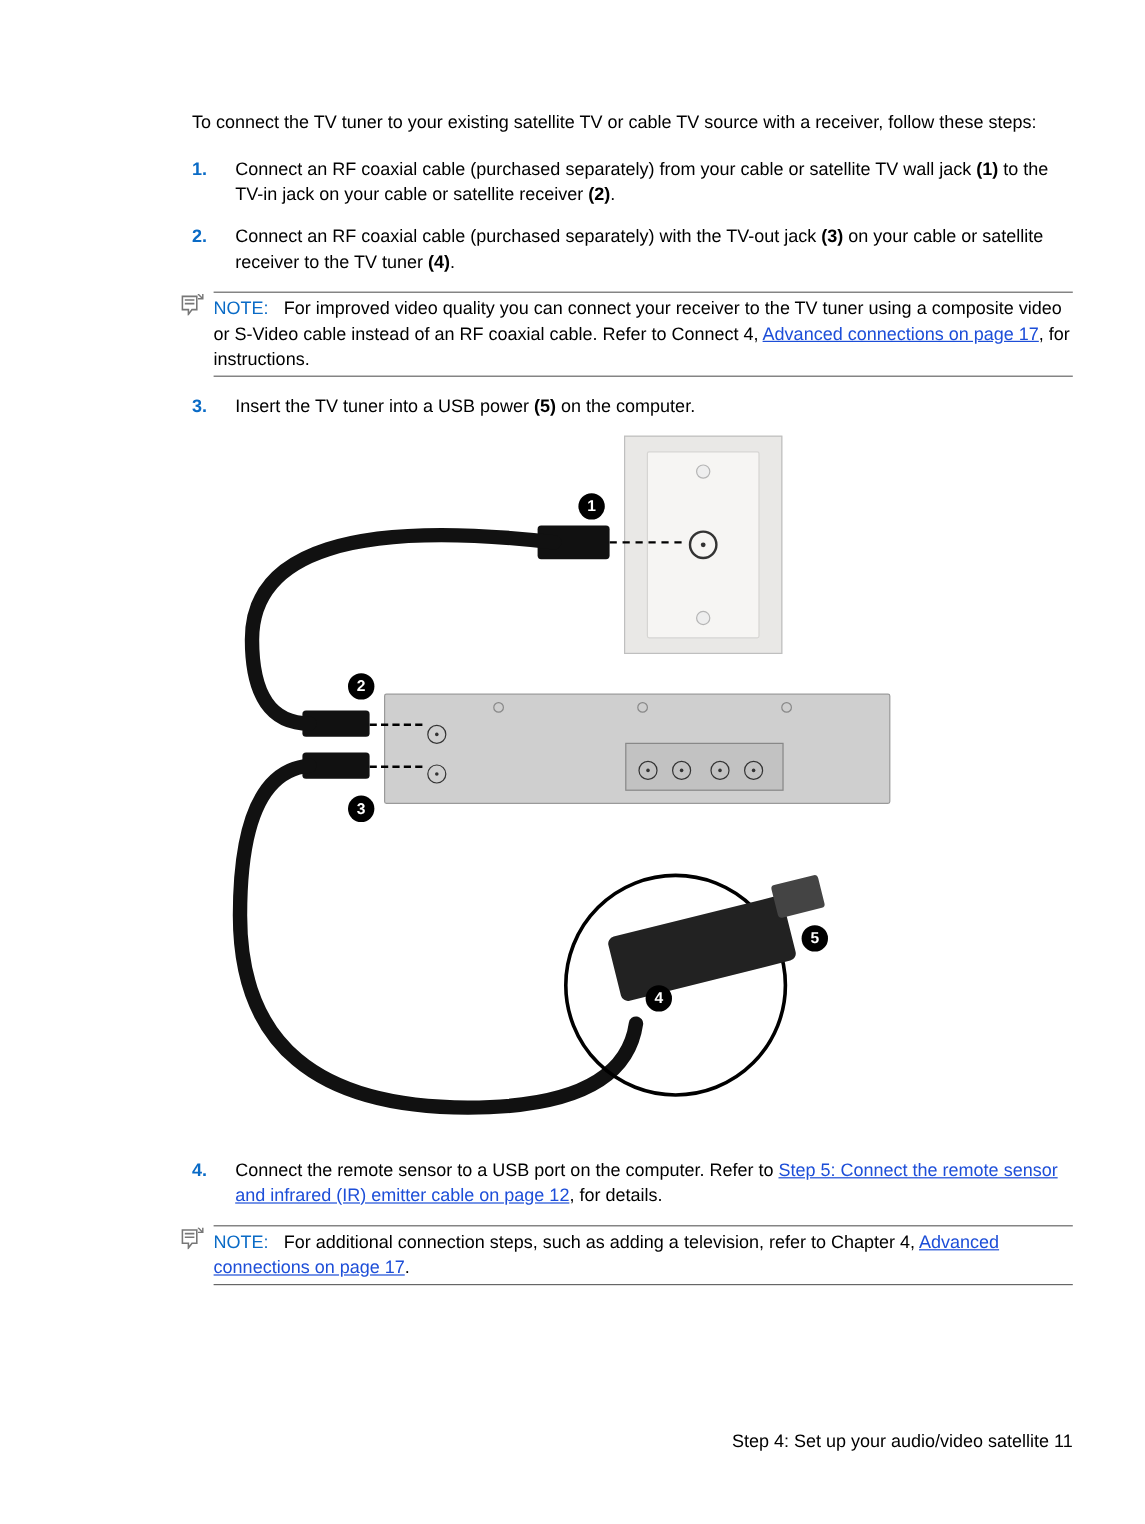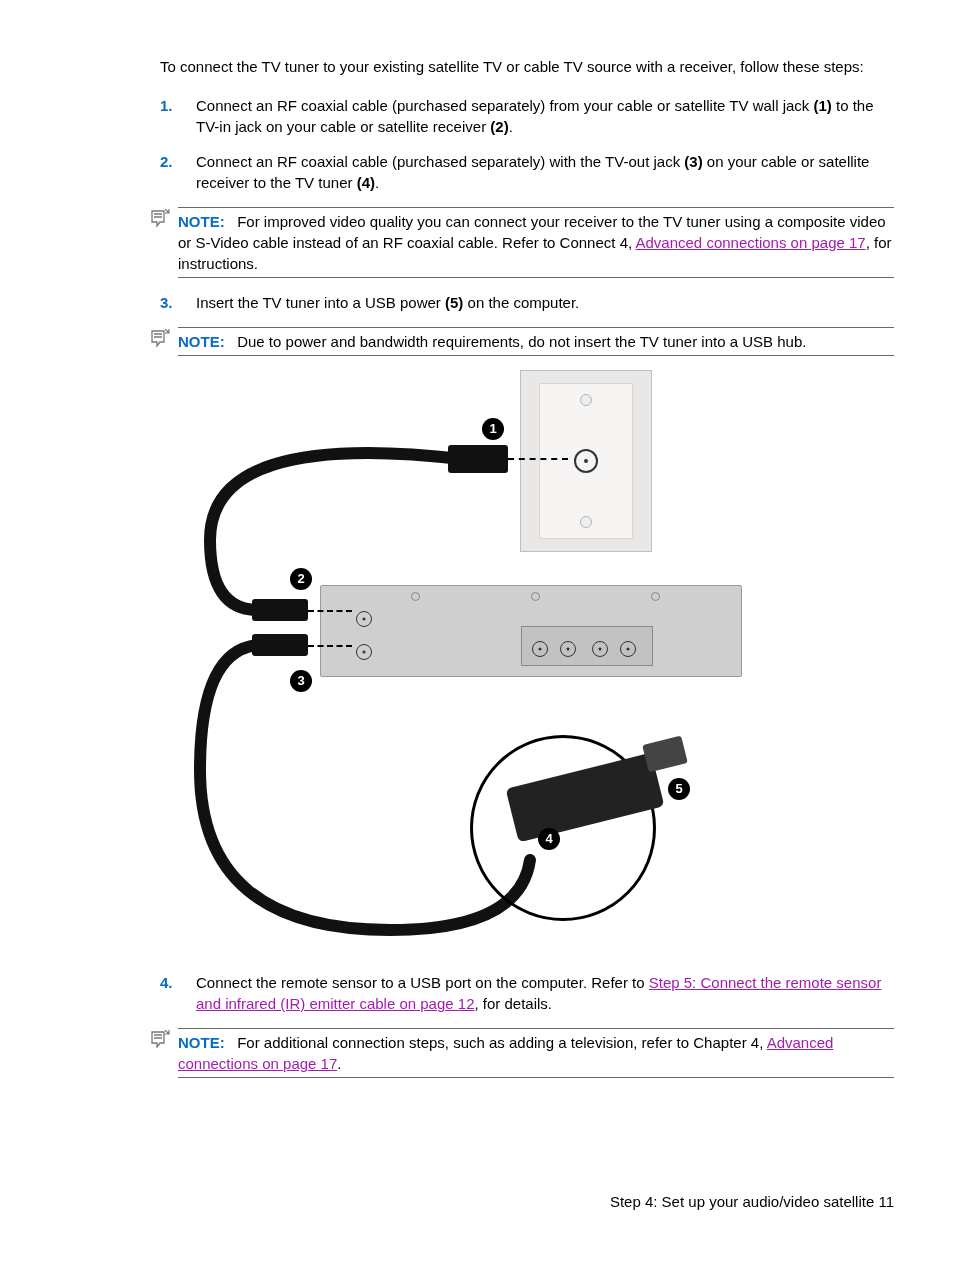--- a/index.html
+++ b/index.html
@@ -5,21 +5,21 @@
   body {
     margin: 0;
     padding: 0;
     font-family: Arial, Helvetica, sans-serif;
     font-size: 15px;
     color: #000;
     background: #fff;
     width: 954px;
   }
   .page {
-    padding: 56px 60px 60px 60px;
+    padding: 92px 60px 60px 60px;
   }
   .intro {
     margin: 0 0 18px 100px;
     line-height: 1.4;
   }
   ol.steps {
     list-style: none;
     margin: 0 0 0 100px;
     padding: 0;
   }
@@ -49,24 +49,24 @@
   }
   .note-icon {
     position: absolute;
     left: -28px;
     top: 1px;
     width: 20px;
     height: 18px;
   }
   .note-label {
     color: #0a6bc6;
-    font-weight: bold;
+    font-weight: normal;
   }
   a.link {
-    color: #a21caf;
+    color: #1d4ed8;
     text-decoration: underline;
   }
   .diagram-wrap {
     margin: 8px 0 22px 130px;
     width: 580px;
     height: 580px;
     position: relative;
   }
   .footer {
     position: absolute;
@@ -135,27 +135,20 @@
     <span class="note-label">NOTE:</span>&nbsp;&nbsp;&nbsp;<span>For improved video quality you can connect your receiver to the TV tuner using a composite video or S-Video cable instead of an RF coaxial cable. Refer to Connect 4, </span><a href="#" class="link">Advanced connections on page 17</a><span>, for instructions.</span>
   </div>
 
   <ol class="steps">
     <li>
       <span class="num">3.</span>
       <span>Insert the TV tuner into a USB power </span><span class="bold">(5)</span><span> on the computer.</span>
     </li>
   </ol>
 
-  <div class="note-block">
-    <svg class="note-icon" viewBox="0 0 20 18">
-        <path d="M2 2 L14 2 L14 13 L10 13 L7 17 L7 13 L2 13 Z M4 5 L12 5 M4 8 L12 8" fill="none" stroke="#777" stroke-width="1.3"></path>
-        <path d="M15 0 L19 4 M19 0 L19 4 L15 4" fill="none" stroke="#777" stroke-width="1.2"></path>
-      </svg>
-    <span class="note-label">NOTE:</span>&nbsp;&nbsp;&nbsp;<span>Due to power and bandwidth requirements, do not insert the TV tuner into a USB hub.</span>
-  </div>
 
   <div class="diagram-wrap">
 
     <div class="wallplate">
       <div class="wp-inner">
         <div class="screw" style="top:10px"></div>
         <div class="coax-port"></div>
         <div class="screw" style="bottom:10px"></div>
       </div>
     </div>

